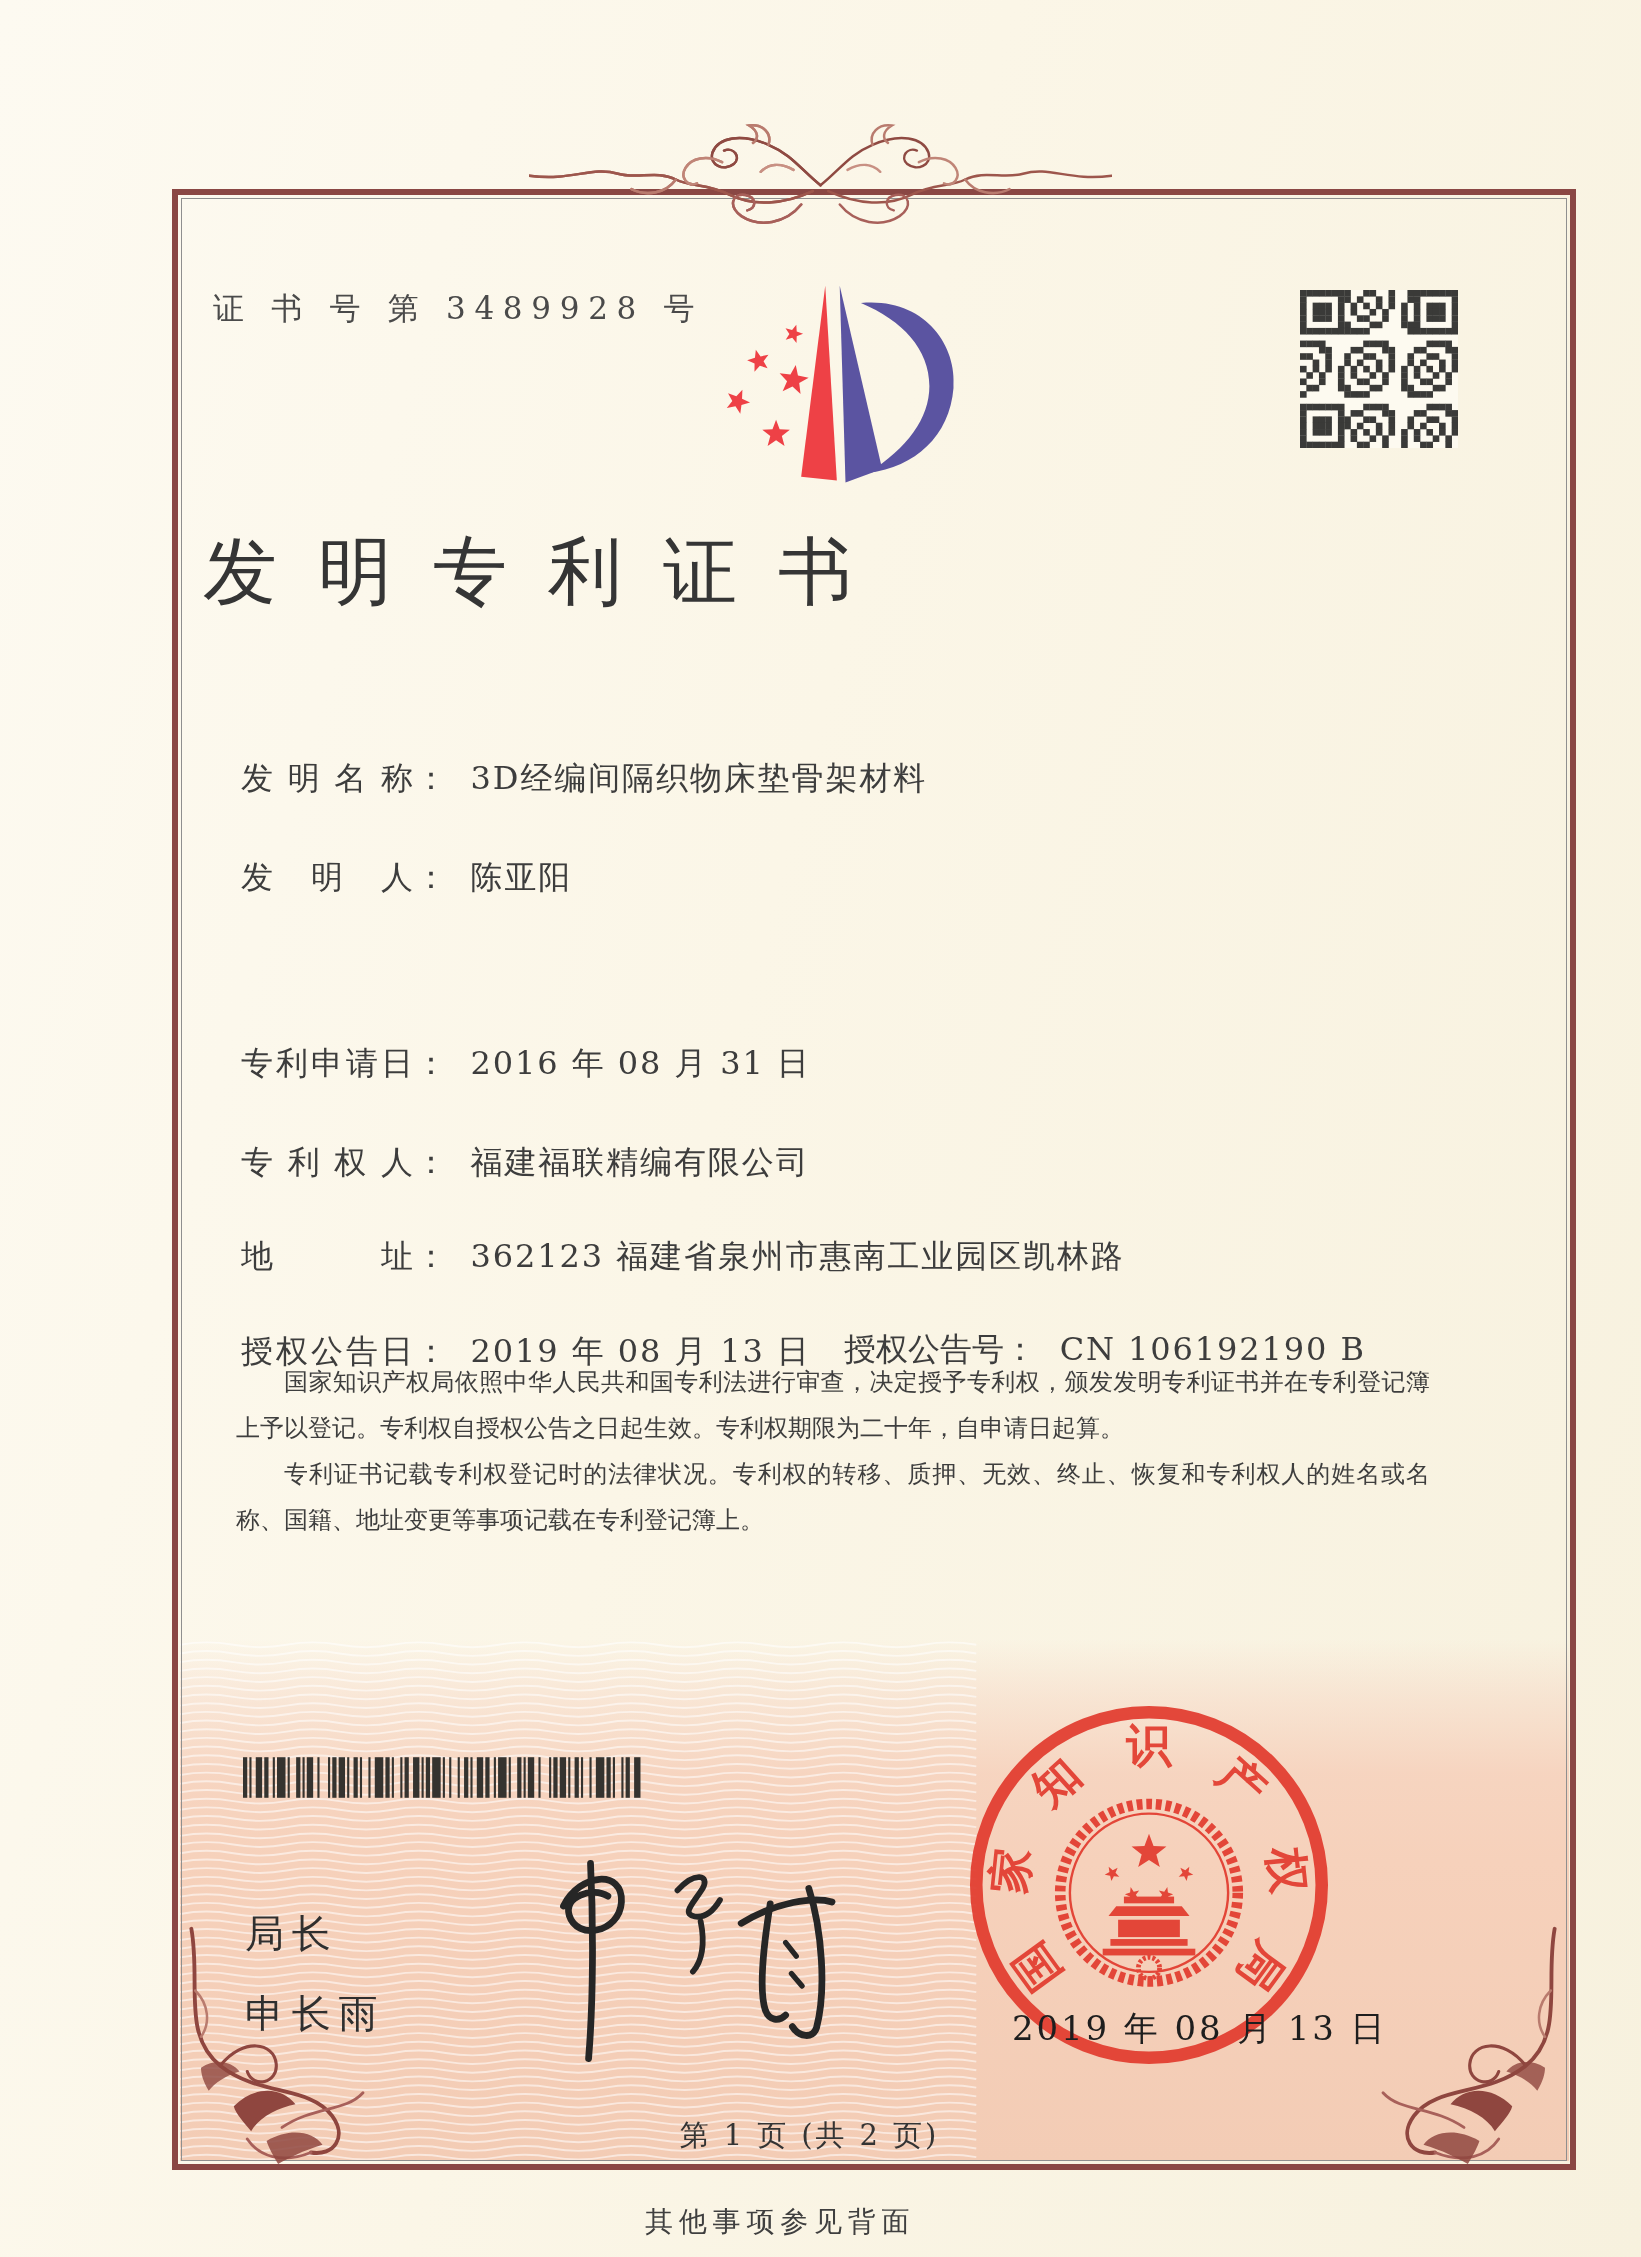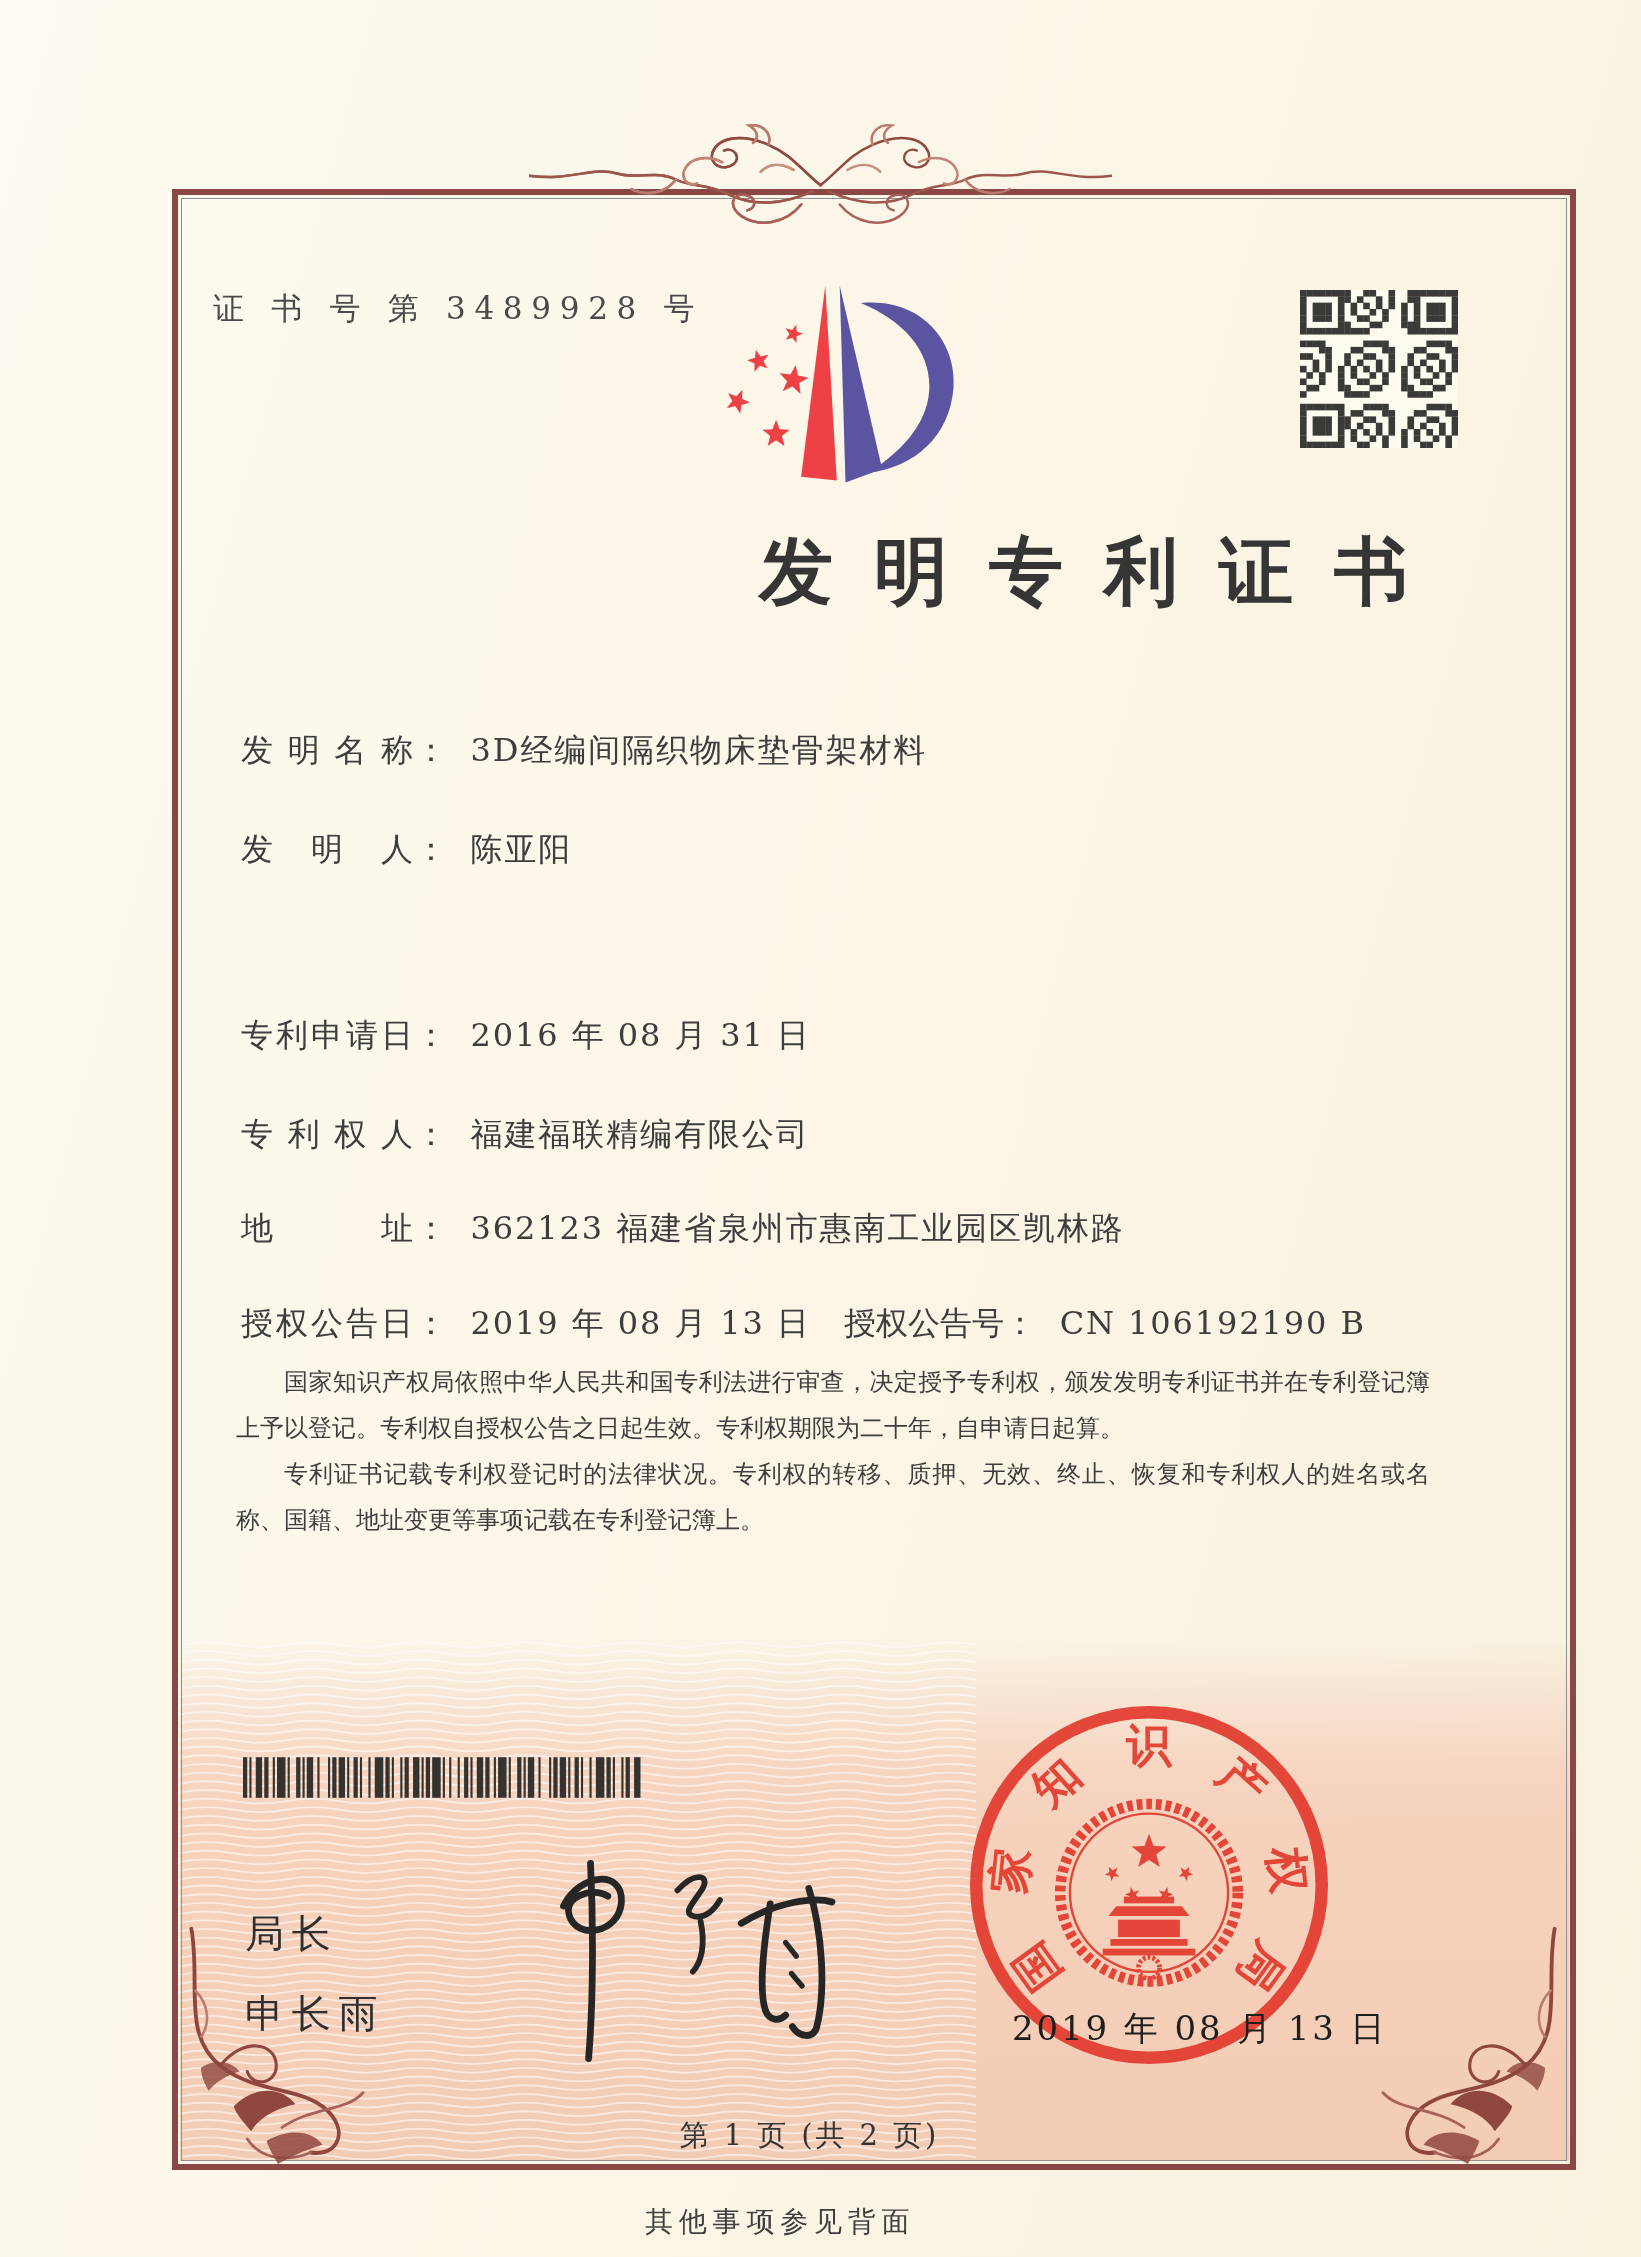--- a/index.html
+++ b/index.html
@@ -8,27 +8,27 @@
     background:linear-gradient(105deg,#fdfaf1 0%,#fbf6e7 45%,#f7f1de 100%);
     font-family:"DejaVu Serif","Liberation Serif",serif;color:#3c3c3c;
   }
   .abs{position:absolute;}
   
   .frame{left:172px;top:189px;width:1404px;height:1981px;box-sizing:border-box;
     border:6.8px solid #8a4744;z-index:5;pointer-events:none;}
   .frame-inner{position:absolute;left:2.9px;top:2.9px;right:2.9px;bottom:2.9px;border:1.9px solid #8f8f8f;}
   
   .cert-no{left:213px;top:288px;font-size:31px;letter-spacing:8.7px;color:#4a4a4a;z-index:6;}
-  .title{left:203px;top:523px;width:1246px;text-align:right;font-size:74px;font-weight:700;
+  .title{left:203px;top:523px;width:1246px;text-align:left;font-size:74px;font-weight:400;
     letter-spacing:41px;color:#353535;z-index:6;white-space:nowrap;}
   
   .frow{left:241px;width:1207px;font-size:32px;color:#3d3d3d;z-index:6;white-space:nowrap;}
   .flabel{display:inline-block;width:172px;text-align:justify;text-align-last:justify;vertical-align:bottom;}
   .fcolon{display:inline-block;margin-left:1.9px;}
-  .fvalue{display:inline-block;margin-left:13.5px;letter-spacing:1.9px;}
+  .fvalue{display:inline-block;margin-left:13.5px;letter-spacing:1.9px;margin-top:28px;}
   .fpair2{position:absolute;left:603px;top:0;}
   
   .bodytext{left:236px;top:1359px;width:1194px;font-size:24px;line-height:46px;
     text-align:justify;color:#3e3e3e;z-index:6;}
   .bodytext p{margin:0;text-indent:2em;}
   
   .pinkzone{left:180px;top:1639px;width:1389px;height:522px;z-index:1;overflow:hidden;
     background:linear-gradient(180deg,rgba(246,211,192,0) 0px,rgba(246,211,192,.45) 58px,
       rgba(246,209,188,.9) 135px,#f6d1bb 222px,#f3ccb5 100%);}
   .pinkzone svg{position:absolute;left:0;top:0;}

